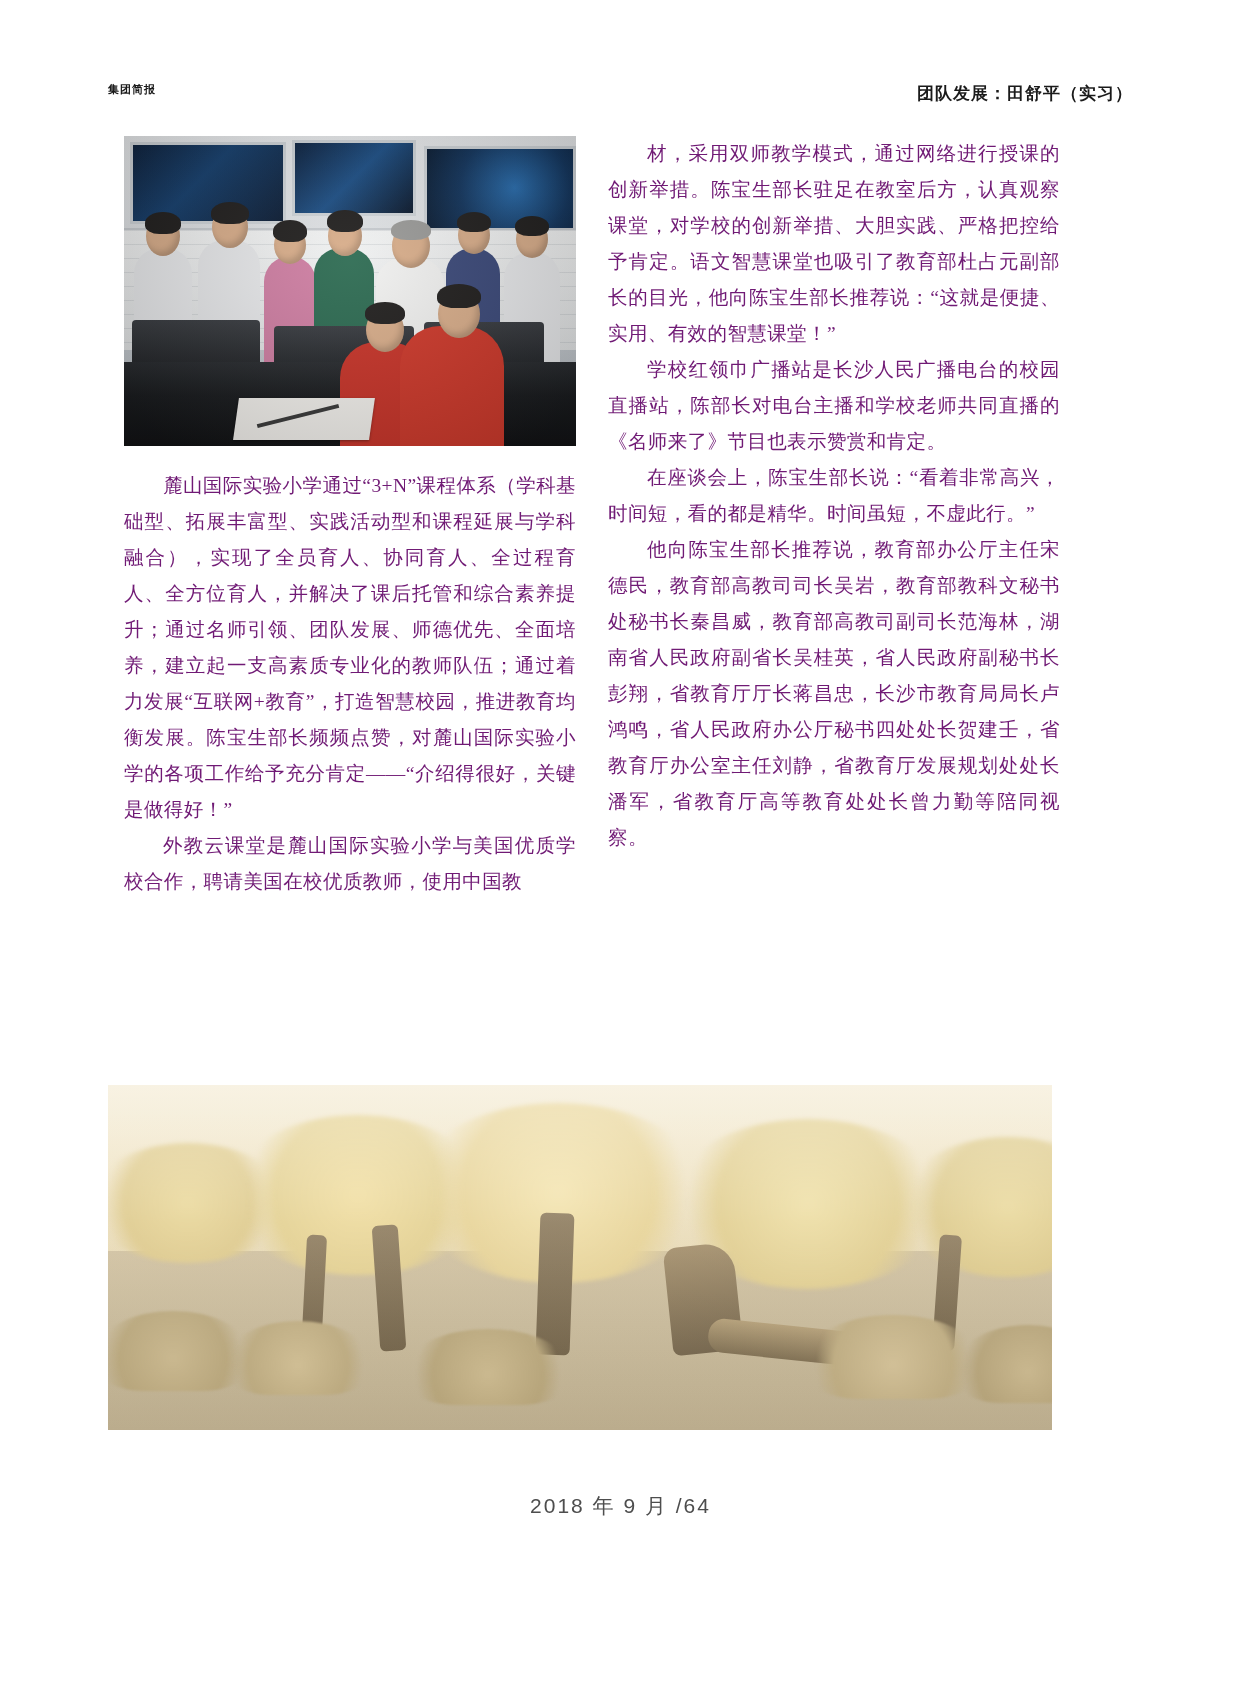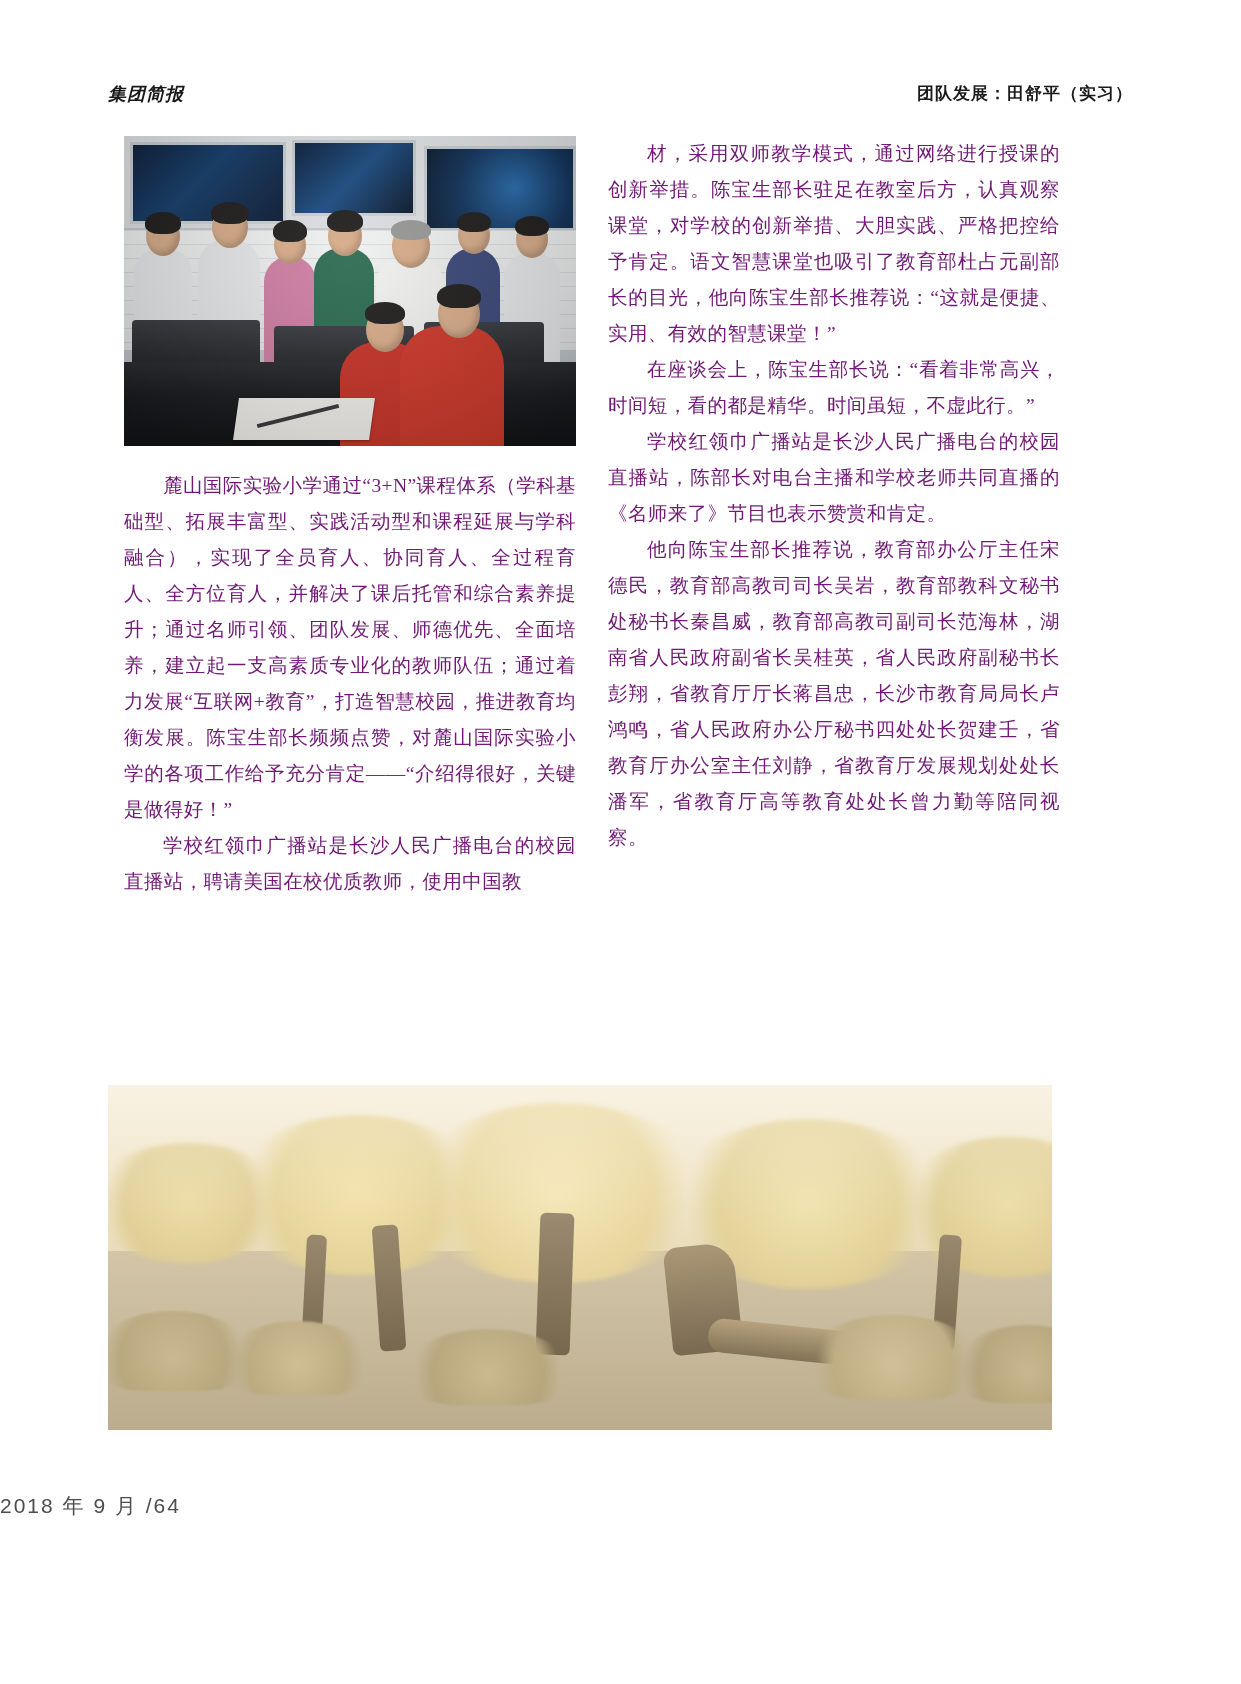--- a/index.html
+++ b/index.html
@@ -28,24 +28,23 @@
     right: 108px;
     top: 82px;
     height: 34px;
     display: flex;
     align-items: flex-start;
     justify-content: space-between;
   }
   .header-left {
     font-family: "Liberation Sans", "DejaVu Sans", sans-serif;
     font-weight: bold;
-    font-size: 18px;
+    font-size: 11px;
     letter-spacing: 1px;
     color: #1a1a1a;
-    font-style: italic;
   }
   .header-right {
     font-family: "Liberation Sans", "DejaVu Sans", sans-serif;
     font-weight: bold;
     font-size: 17px;
     letter-spacing: 1px;
     color: #1a1a1a;
   }
 
   
@@ -194,21 +193,21 @@
   .p2-haze {
     position: absolute; inset: 0;
     background: linear-gradient(180deg, rgba(255,252,240,.45) 0%, rgba(255,250,235,.12) 40%, rgba(150,130,95,.10) 100%);
   }
 
   
   .footer {
     position: absolute;
     left: 0; right: 0;
     top: 1492px;
-    text-align: left;
+    text-align: center;
     font-family: "Liberation Sans", "DejaVu Sans", sans-serif;
     font-size: 21px;
     letter-spacing: 2px;
     color: #4d4d4d;
   }
 </style>
 </head>
 <body>
 
 <div class="page">
@@ -269,27 +268,27 @@
       <div class="p1-head" style="right:96px; bottom:108px; width:42px; height:48px;"></div>
       <div class="p1-hair" style="right:95px; bottom:138px; width:44px; height:24px;"></div>
       <div class="p1-head" style="right:172px; bottom:94px; width:38px; height:44px;"></div>
       <div class="p1-hair" style="right:171px; bottom:122px; width:40px; height:22px;"></div>
       <div class="p1-paper"></div>
       <div class="p1-pen"></div>
       <div class="p1-shade"></div>
     </div>
 
     <p class="body">麓山国际实验小学通过“3+N”课程体系（学科基础型、拓展丰富型、实践活动型和课程延展与学科融合），实现了全员育人、协同育人、全过程育人、全方位育人，并解决了课后托管和综合素养提升；通过名师引领、团队发展、师德优先、全面培养，建立起一支高素质专业化的教师队伍；通过着力发展“互联网+教育”，打造智慧校园，推进教育均衡发展。陈宝生部长频频点赞，对麓山国际实验小学的各项工作给予充分肯定——“介绍得很好，关键是做得好！”</p>
-    <p class="body">学校红领巾广播站是长沙人民广播电台的校园直播站，聘请美国在校优质教师，使用中国教</p>
+    <p class="body">外教云课堂是麓山国际实验小学与美国优质学校合作，聘请美国在校优质教师，使用中国教</p>
   </div>
 
   <div class="col col-right">
     <p class="body">材，采用双师教学模式，通过网络进行授课的创新举措。陈宝生部长驻足在教室后方，认真观察课堂，对学校的创新举措、大胆实践、严格把控给予肯定。语文智慧课堂也吸引了教育部杜占元副部长的目光，他向陈宝生部长推荐说：“这就是便捷、实用、有效的智慧课堂！”</p>
+    <p class="body">学校红领巾广播站是长沙人民广播电台的校园直播站，陈部长对电台主播和学校老师共同直播的《名师来了》节目也表示赞赏和肯定。</p>
     <p class="body">在座谈会上，陈宝生部长说：“看着非常高兴，时间短，看的都是精华。时间虽短，不虚此行。”</p>
-    <p class="body">学校红领巾广播站是长沙人民广播电台的校园直播站，陈部长对电台主播和学校老师共同直播的《名师来了》节目也表示赞赏和肯定。</p>
     <p class="body">他向陈宝生部长推荐说，教育部办公厅主任宋德民，教育部高教司司长吴岩，教育部教科文秘书处秘书长秦昌威，教育部高教司副司长范海林，湖南省人民政府副省长吴桂英，省人民政府副秘书长彭翔，省教育厅厅长蒋昌忠，长沙市教育局局长卢鸿鸣，省人民政府办公厅秘书四处处长贺建壬，省教育厅办公室主任刘静，省教育厅发展规划处处长潘军，省教育厅高等教育处处长曾力勤等陪同视察。</p>
   </div>
 
   <div class="photo2">
     <div class="p2-sky"></div>
     <div class="p2-ground"></div>
 
     <div class="p2-canopy" style="left:-20px; top:58px;  width:200px; height:120px; background:radial-gradient(circle at 50% 50%, #e9d79a 0%, #ddc98c 55%, rgba(221,201,140,0) 72%);"></div>
     <div class="p2-canopy" style="left:120px; top:30px;  width:260px; height:160px; background:radial-gradient(circle at 50% 50%, #f0dda0 0%, #e2cf90 55%, rgba(226,207,144,0) 72%);"></div>
     <div class="p2-canopy" style="left:300px; top:18px;  width:300px; height:180px; background:radial-gradient(circle at 50% 50%, #f3e3ae 0%, #e6d296 55%, rgba(230,210,150,0) 73%);"></div>

